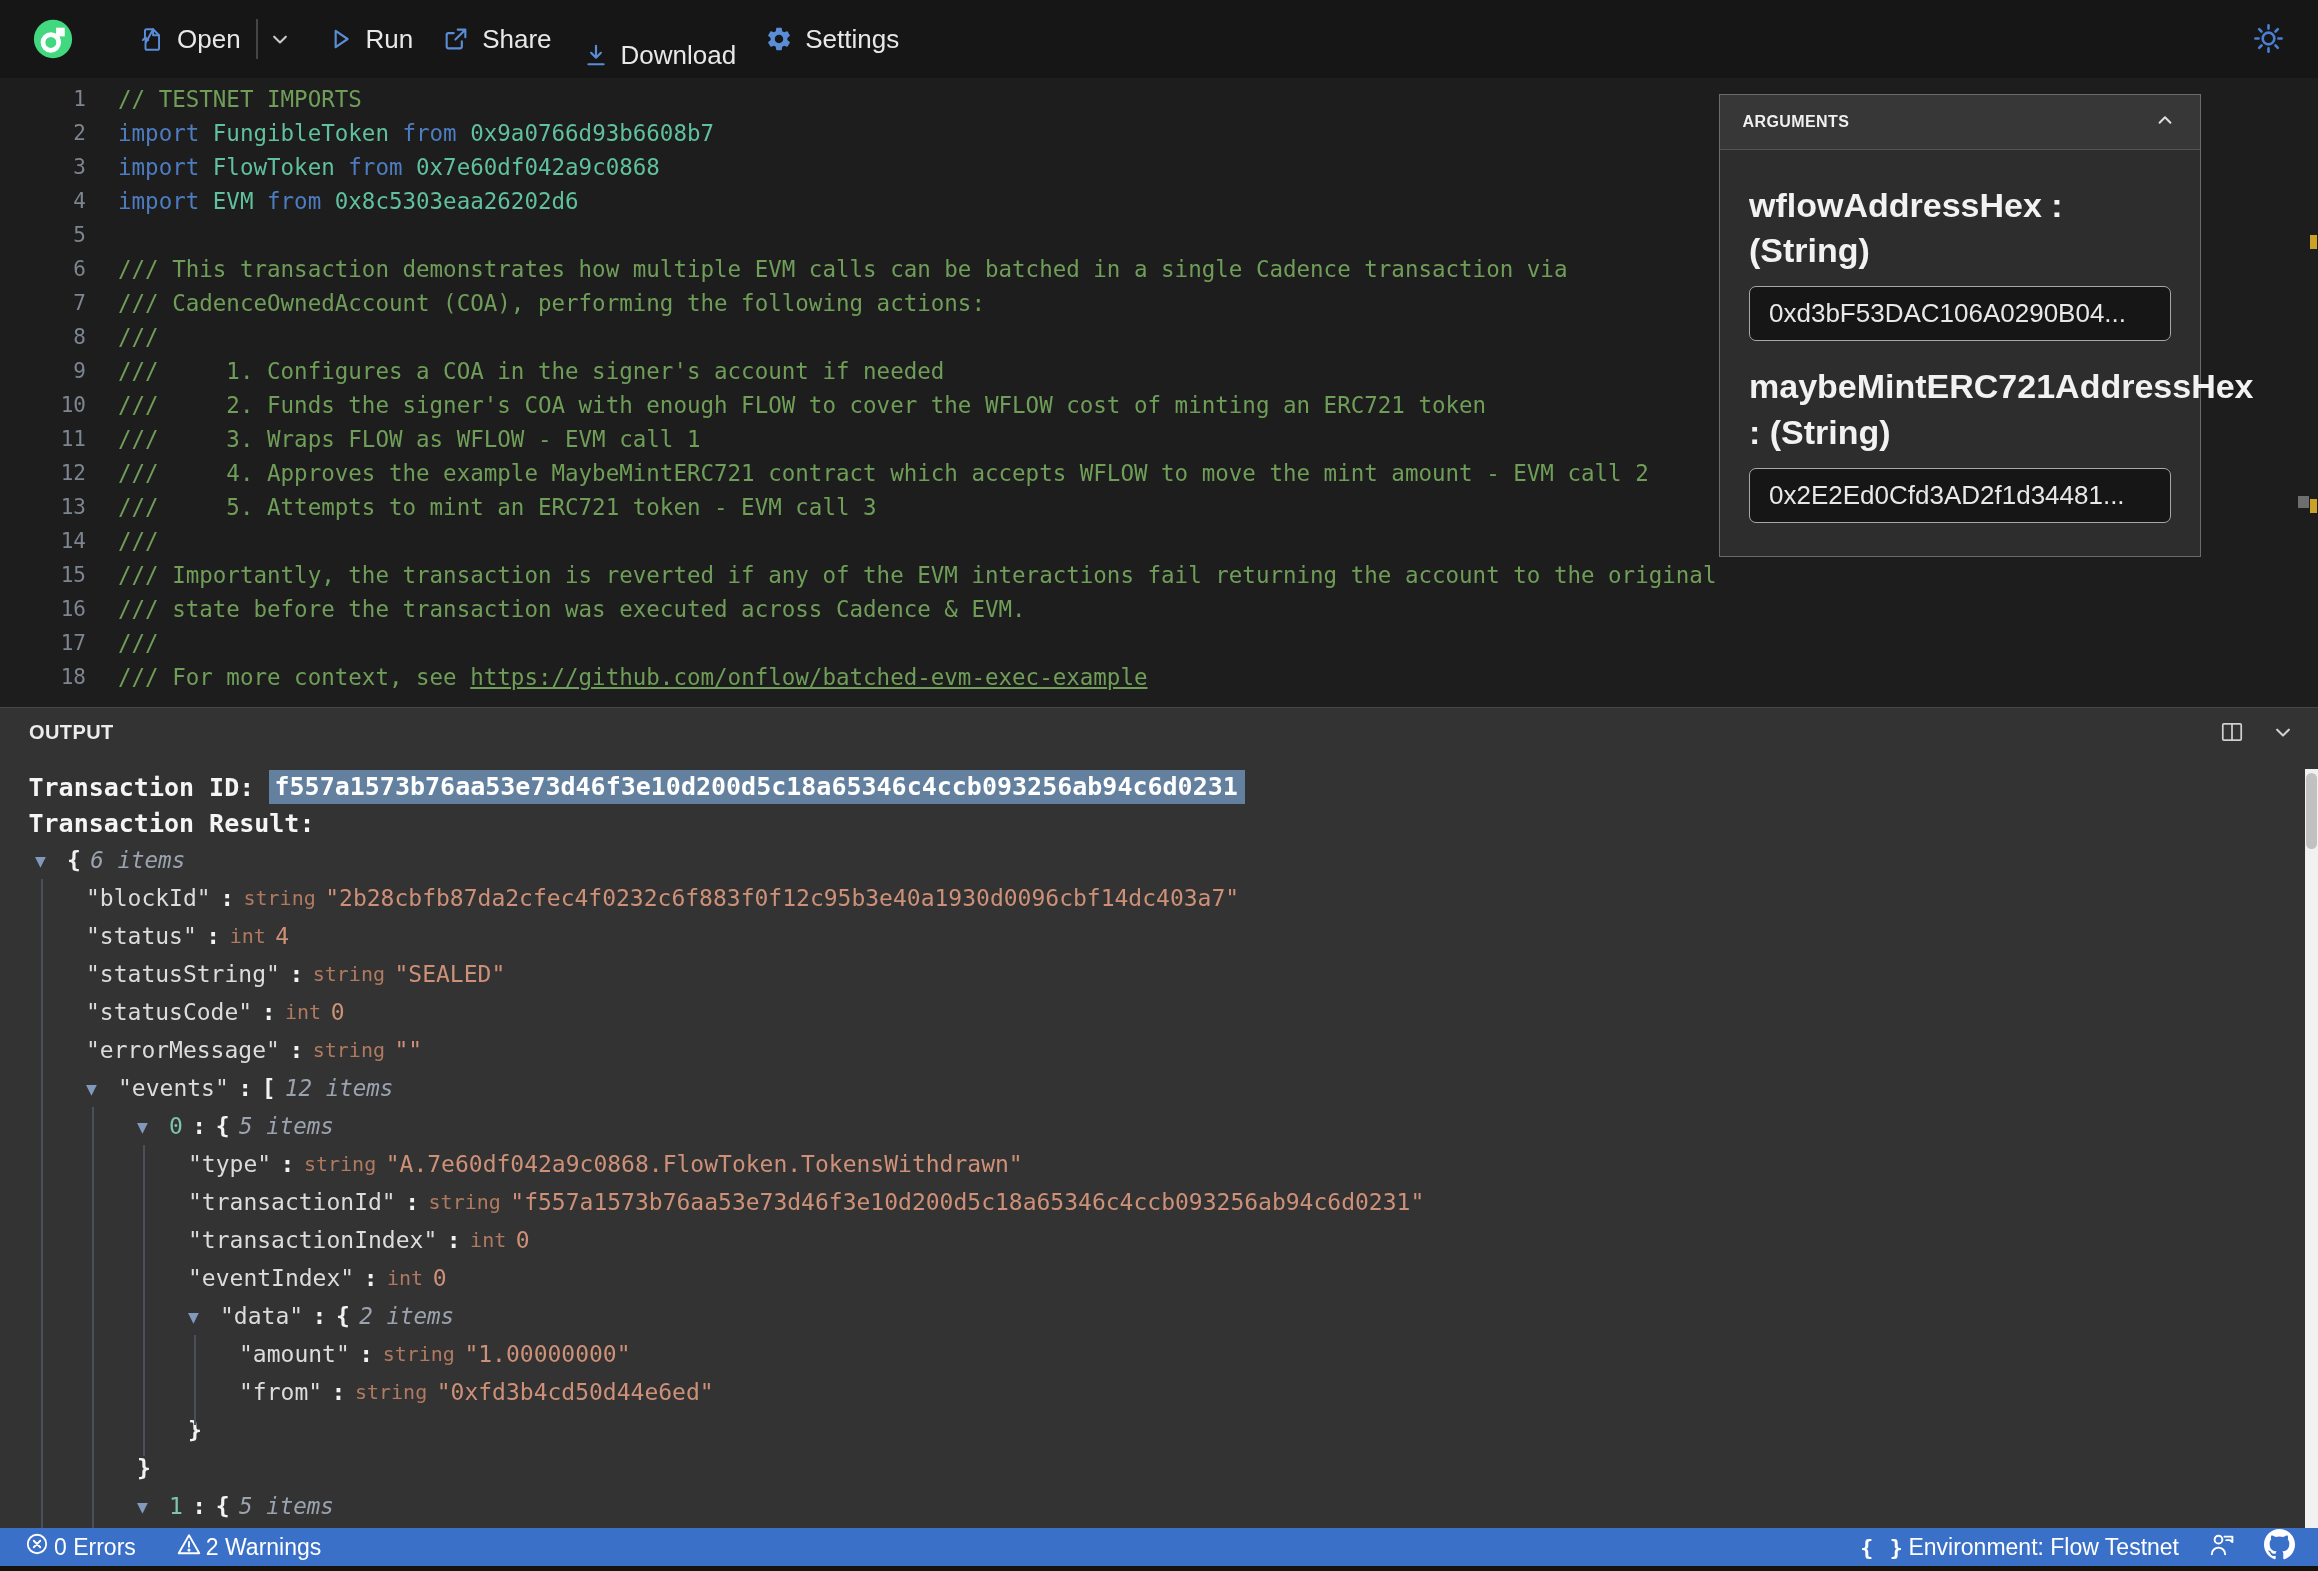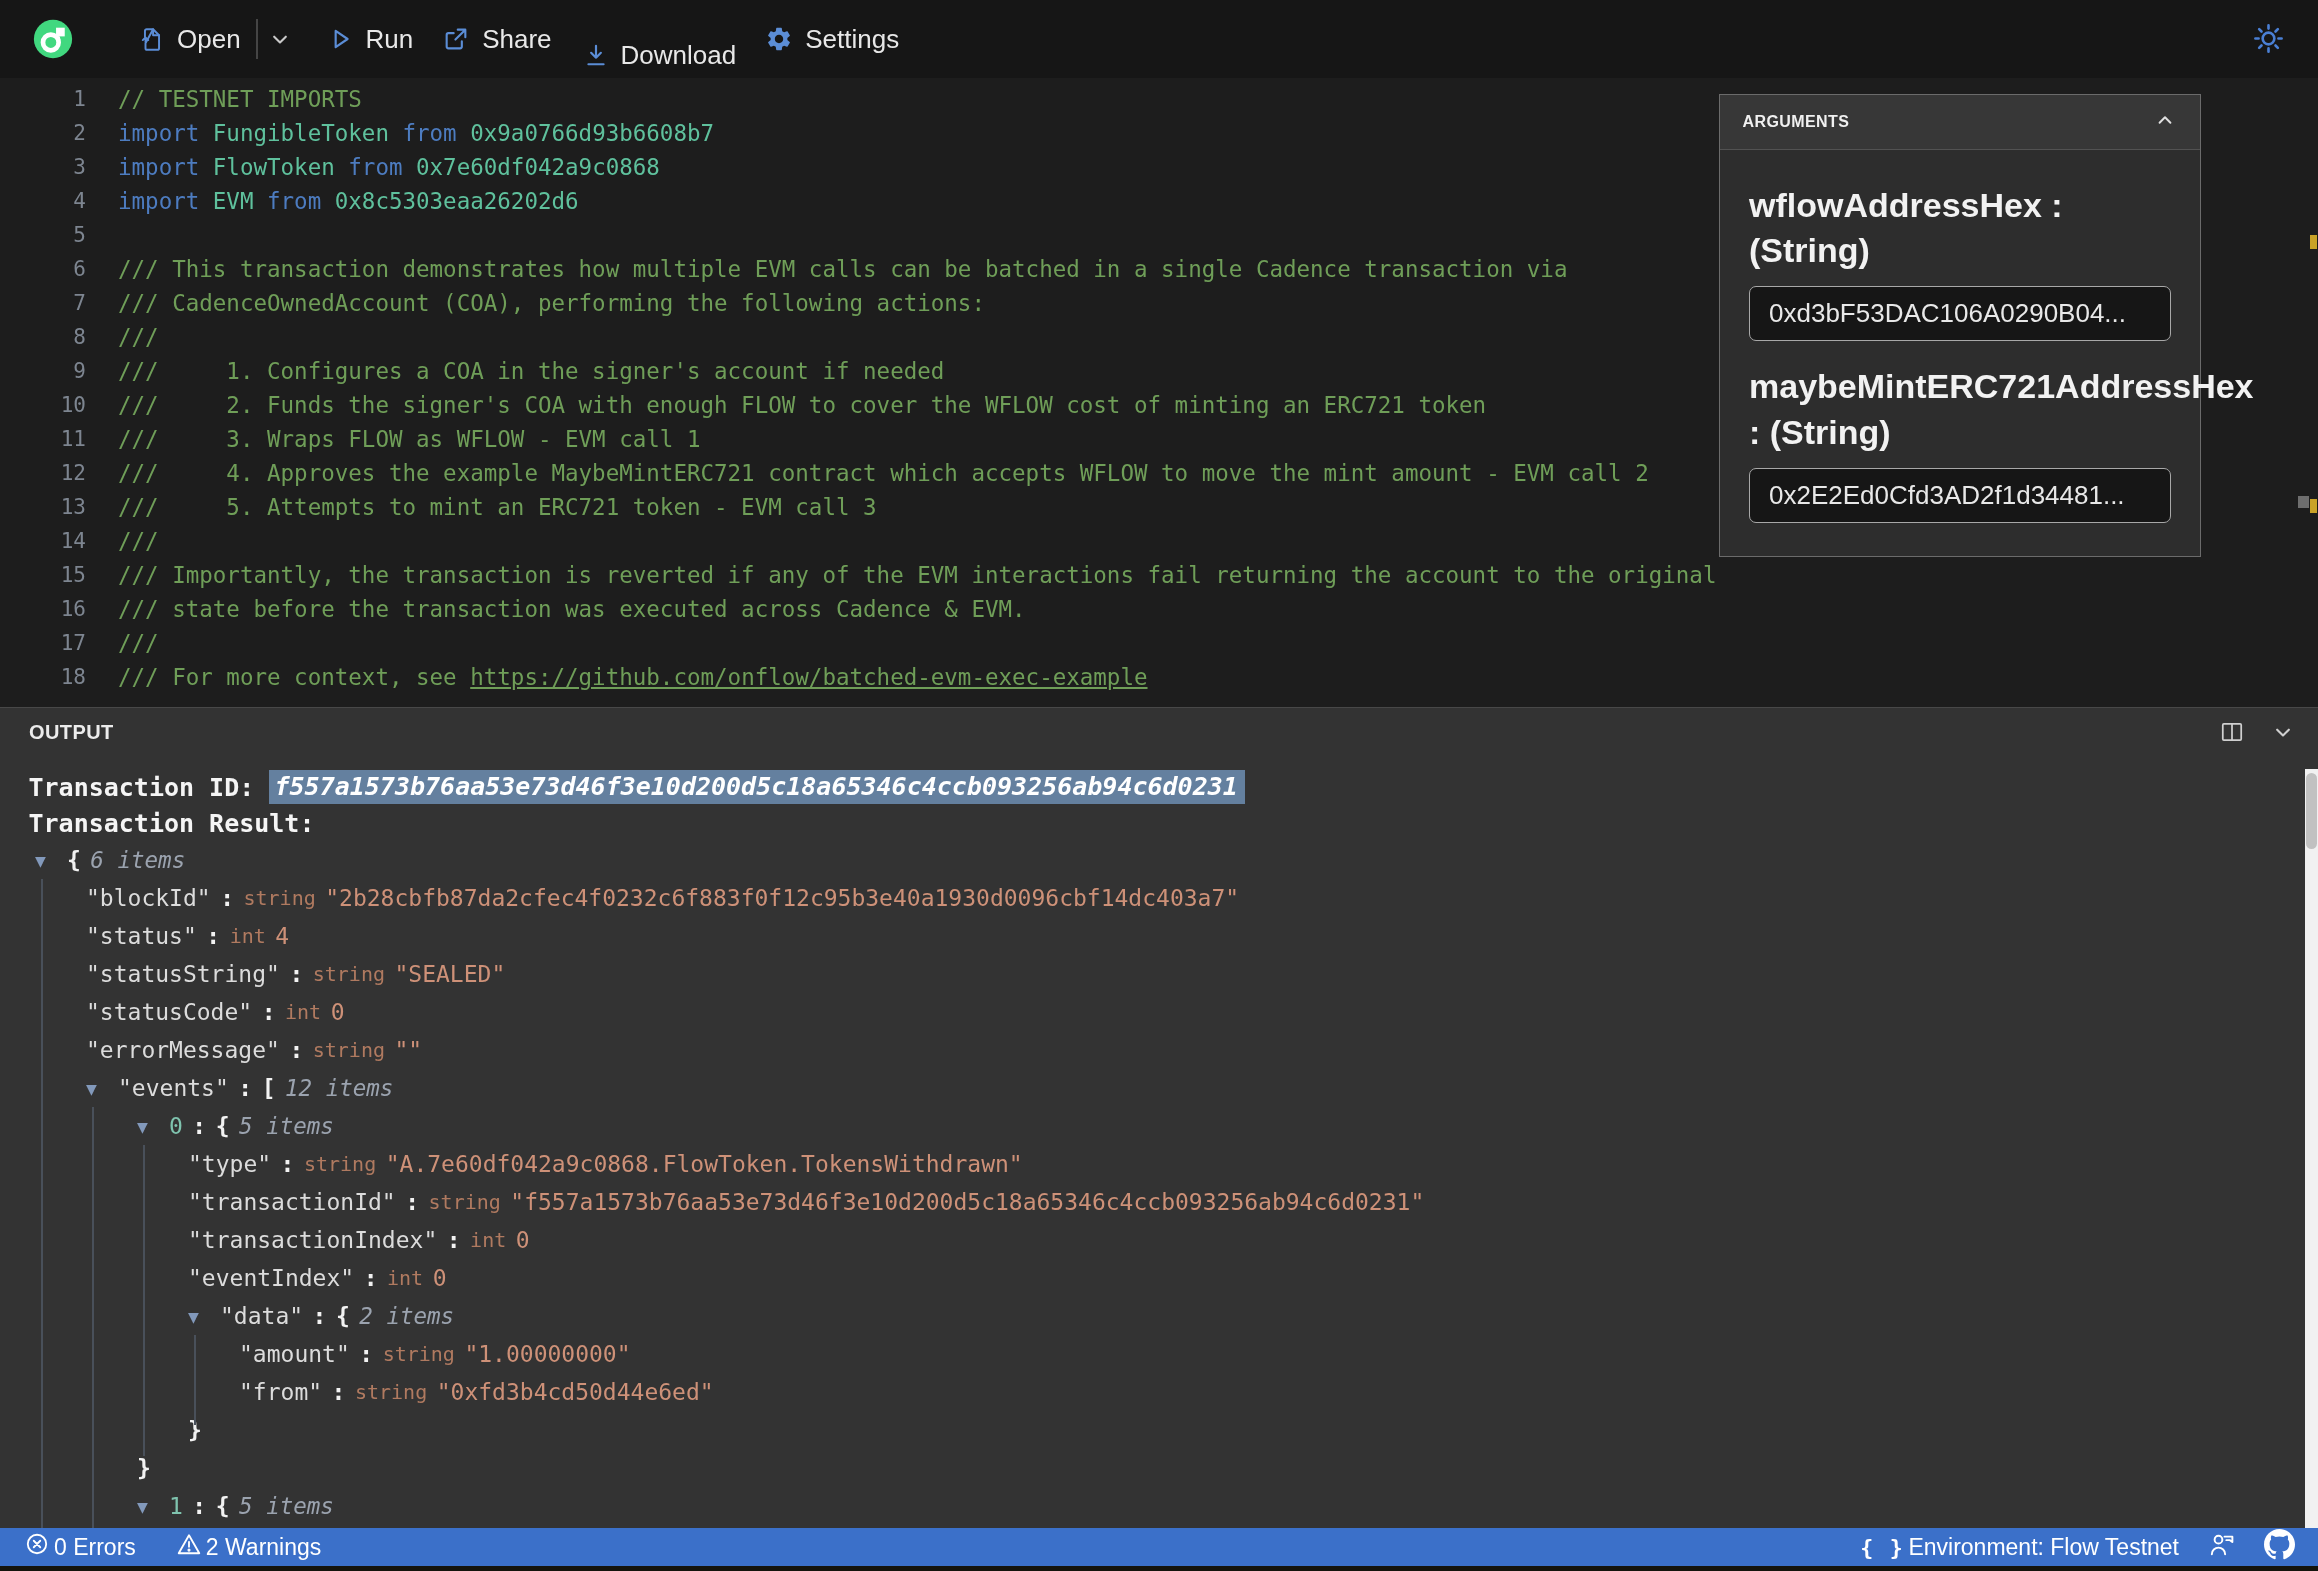--- a/index.html
+++ b/index.html
@@ -75,21 +75,21 @@
   .output-title { margin-left:29px; font-size:20px; font-weight:bold; color:#ececec; letter-spacing:0.4px; }
   .output-icons { margin-left:auto; margin-right:22.5px; display:flex; align-items:center; gap:24px; }
   .output-icons svg { display:block; cursor:pointer; }
   .output-content {
     position:absolute; top:48px; bottom:0; left:0; right:14px; overflow:hidden;
     font-family:"DejaVu Sans Mono", monospace;
   }
   .tx-row { height:38px; display:flex; align-items:center; padding-left:28.5px;
     font-size:25px; font-weight:bold; color:#f5f5f5; white-space:pre; }
   .tx-row.second { height:35px; }
-  .tx-sel { background:#64809f; color:#ffffff; padding:1.7px 7px 2.6px 5.2px;font-style:italic; }
+  .tx-sel { background:#64809f; color:#ffffff; padding:1.7px 7px 2.6px 5.2px; }
   .tree-row { height:38px; display:flex; align-items:center; white-space:pre; font-size:23px; }
   .tree-row > span { margin-right:9.5px; }
   .tri { color:#8299bb; font-size:18px; width:32px; flex:none; margin-right:0 !important; cursor:pointer; }
   .sg-key { color:#dcdcdc; }
   .sg-pn  { color:#f2f2f2; font-weight:bold; }
   .sg-typ { color:#b07a60; font-size:20px; }
   .sg-str { color:#ce9178; }
   .sg-num { color:#ce9178; }
   .sg-it  { color:#9ba3af; font-style:italic; font-size:22.5px; }
   .sg-idx { color:#7fc3ae; }

